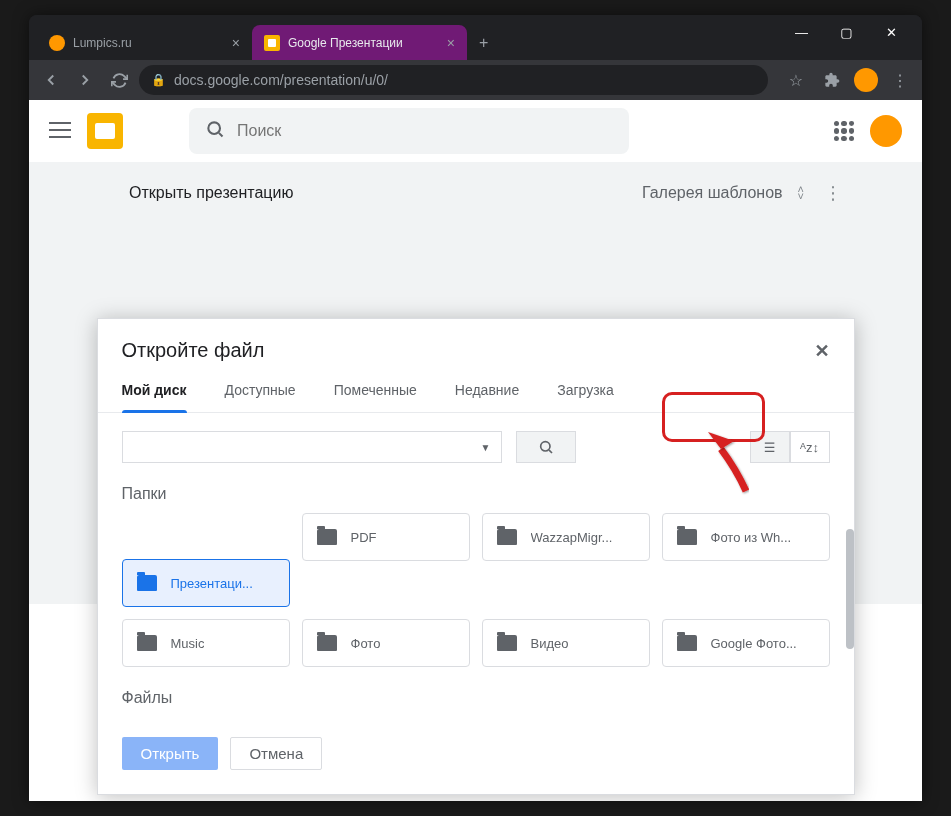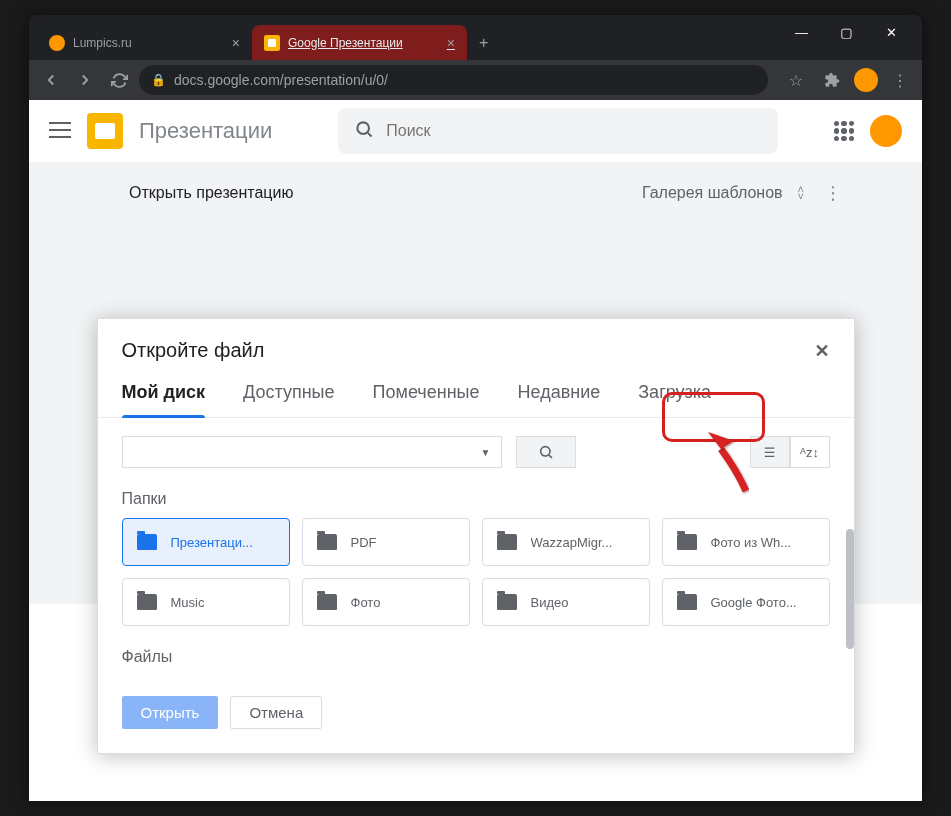--- a/index.html
+++ b/index.html
@@ -3,21 +3,21 @@
 <meta charset="utf-8">
 <style>
 * { margin: 0; padding: 0; box-sizing: border-box; font-family: Arial, 'Segoe UI', sans-serif; }
 body { background: #1a1a1a; width: 951px; height: 816px; overflow: hidden; position: relative; }
 
 .window { position: absolute; left: 29px; top: 15px; width: 893px; height: 786px; background: #202124; border-radius: 8px 8px 0 0; box-shadow: 0 0 15px rgba(0,0,0,0.5); overflow: hidden; }
 
 .titlebar { height: 45px; background: #202124; display: flex; align-items: flex-end; }
 .tabs { display: flex; height: 35px; margin-left: 8px; flex: 1; }
 .tab { display: flex; align-items: center; padding: 0 12px; width: 215px; color: #9aa0a6; font-size: 12px; position: relative; cursor: pointer; }
-.tab.active { background: #7f1d1d; border-radius: 8px 8px 0 0; color: #e8eaed; text-decoration: underline; }
+.tab.active { background: #701a75; border-radius: 8px 8px 0 0; color: #e8eaed; }
 .tab-favicon { width: 16px; height: 16px; margin-right: 8px; border-radius: 50%; flex-shrink: 0; }
 .tab-favicon.orange { background: #ff9800; }
 .tab-favicon.slides { background: #f9b500; border-radius: 2px; position: relative; }
 .tab-favicon.slides::after { content: ''; position: absolute; inset: 4px; background: #fff; border-radius: 1px; }
 .tab-title { flex: 1; white-space: nowrap; overflow: hidden; text-overflow: ellipsis; }
 .tab-close { color: #9aa0a6; font-size: 14px; margin-left: 8px; cursor: pointer; }
 .new-tab { color: #9aa0a6; font-size: 16px; padding: 0 12px; cursor: pointer; align-self: center; }
 .window-controls { display: flex; align-items: center; padding: 0 8px; height: 35px; align-self: flex-start; }
 .window-controls span { width: 45px; text-align: center; color: #fff; font-size: 13px; cursor: pointer; }
 
@@ -52,39 +52,39 @@
 .subhead-menu { color: #80868b; cursor: pointer; font-size: 18px; }
 
 .modal-scrim { position: absolute; inset: 0; display: flex; align-items: flex-start; justify-content: center; padding-top: 218px; }
 .modal { width: 758px; background: #fff; box-shadow: 0 2px 20px rgba(0,0,0,0.25); border: 1px solid #dadce0; position: relative; }
 .modal-scroll { position: absolute; right: 0; top: 210px; width: 8px; height: 120px; background: #bdc1c6; border-radius: 4px; }
 .modal-header { display: flex; justify-content: space-between; align-items: center; padding: 20px 24px 8px; }
 .modal-title { font-size: 20px; color: #202124; }
 .modal-close { color: #5f6368; font-size: 18px; cursor: pointer; font-weight: bold; }
 
 .modal-tabs { display: flex; gap: 38px; padding: 0 24px; border-bottom: 1px solid #e8eaed; }
-.modal-tab { padding: 12px 0 14px; font-size: 18px; color: #5f6368; cursor: pointer; position: relative; }
+.modal-tab { padding: 12px 0 14px; font-size: 14px; color: #5f6368; cursor: pointer; position: relative; }
 .modal-tab.active { color: #202124; font-weight: bold; }
 .modal-tab.active::after { content: ''; position: absolute; left: 0; right: 0; bottom: -1px; height: 3px; background: #1a73e8; border-radius: 3px 3px 0 0; }
 
 .highlight-box { position: absolute; border: 3px solid #d62020; border-radius: 10px; left: 564px; top: 73px; width: 103px; height: 50px; pointer-events: none; z-index: 5; }
 .arrow-pointer { position: absolute; left: 578px; top: 110px; z-index: 6; pointer-events: none; }
 
 .search-row { display: flex; padding: 18px 24px 0; gap: 14px; align-items: center; }
 .search-select { flex: 1; max-width: 380px; height: 32px; border: 1px solid #dadce0; display: flex; align-items: center; justify-content: flex-end; padding: 0 10px; cursor: pointer; }
 .search-select .caret { color: #5f6368; font-size: 10px; }
 .search-btn { width: 60px; height: 32px; background: #f1f3f4; border: 1px solid #dadce0; display: flex; align-items: center; justify-content: center; cursor: pointer; color: #5f6368; }
 .view-btns { margin-left: auto; display: flex; }
 .view-btn { width: 40px; height: 32px; border: 1px solid #dadce0; display: flex; align-items: center; justify-content: center; cursor: pointer; color: #5f6368; font-size: 13px; }
 .view-btn.active { background: #f1f3f4; }
 
 .section-label { padding: 22px 24px 10px; font-size: 16px; color: #5f6368; }
 .folder-grid { display: grid; grid-template-columns: repeat(4, 1fr); gap: 12px; padding: 0 24px; }
 .folder-card { height: 48px; border: 1px solid #dadce0; border-radius: 4px; display: flex; align-items: center; padding: 0 14px; gap: 14px; cursor: pointer; font-size: 13px; color: #5f6368; white-space: nowrap; overflow: hidden; }
-.folder-card.selected { border-color: #1a73e8; background: #e8f0fe; color: #1a73e8; }
+.folder-card.selected { border-color: #1a73e8; background: #e8f0fe; color: #1a73e8; margin-top: 46px; }
 .folder-icon { width: 20px; height: 16px; background: #5f6368; border-radius: 2px 2px 1px 1px; position: relative; flex-shrink: 0; }
 .folder-icon::before { content: ''; position: absolute; top: -3px; left: 0; width: 8px; height: 3px; background: #5f6368; border-radius: 1px 1px 0 0; }
 .folder-card.selected .folder-icon, .folder-card.selected .folder-icon::before { background: #1a73e8; }
 .folder-name { overflow: hidden; text-overflow: ellipsis; }
 
 .modal-footer { padding: 20px 24px 24px; display: flex; gap: 12px; }
 .btn { padding: 7px 18px; font-size: 15px; border-radius: 2px; cursor: pointer; border: 1px solid transparent; }
 .btn-primary { background: #8ab4f8; color: #fff; }
 .btn-secondary { background: #fff; border-color: #dadce0; color: #5f6368; }
 </style>
@@ -149,21 +149,20 @@
 
   <div class="content">
 
     <div class="app-header">
       <div class="hamburger">
           <div></div>
           <div></div>
           <div></div>
         </div>
       <div class="app-logo"></div>
-      <div class="app-title">Презентации</div>
       <div class="search-bar">
         <span class="search-icon"><svg width="20" height="20" viewBox="0 0 24 24" fill="none" stroke="currentColor" stroke-width="2.5">
               <circle cx="11" cy="11" r="7"></circle>
               <path d="M21 21l-4.35-4.35"></path>
             </svg></span>
         <input placeholder="Поиск" style="">
       </div>
       <div class="header-right">
         <div class="apps-grid">
             <span></span>

